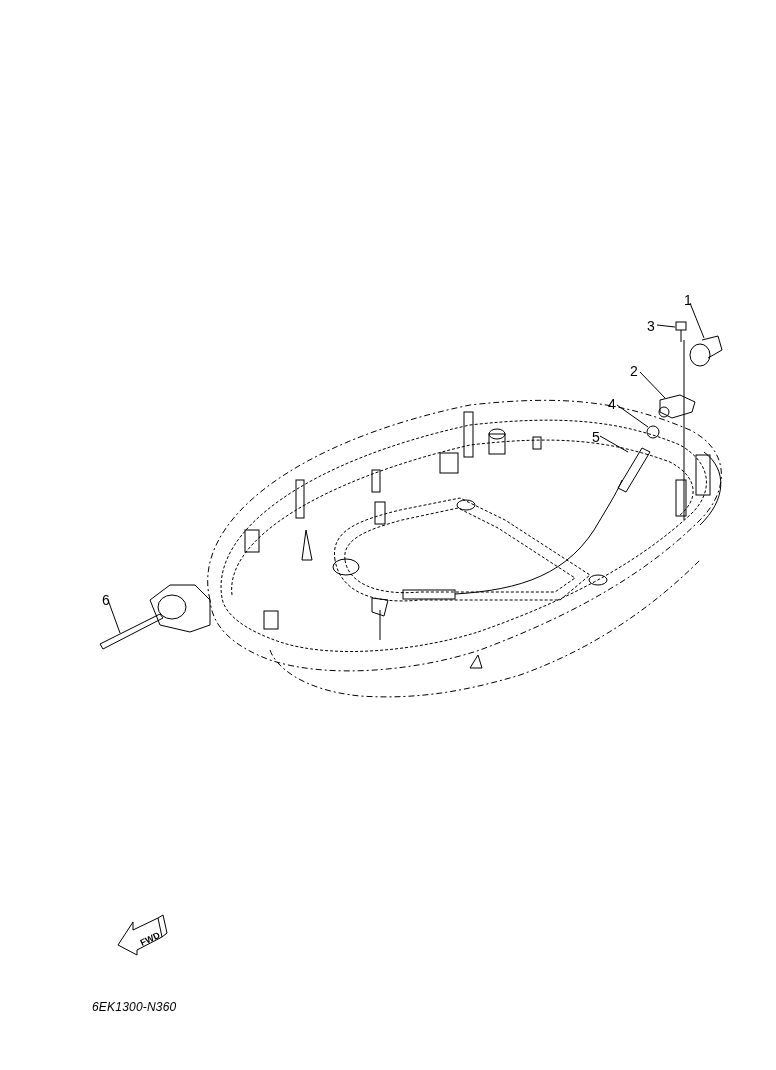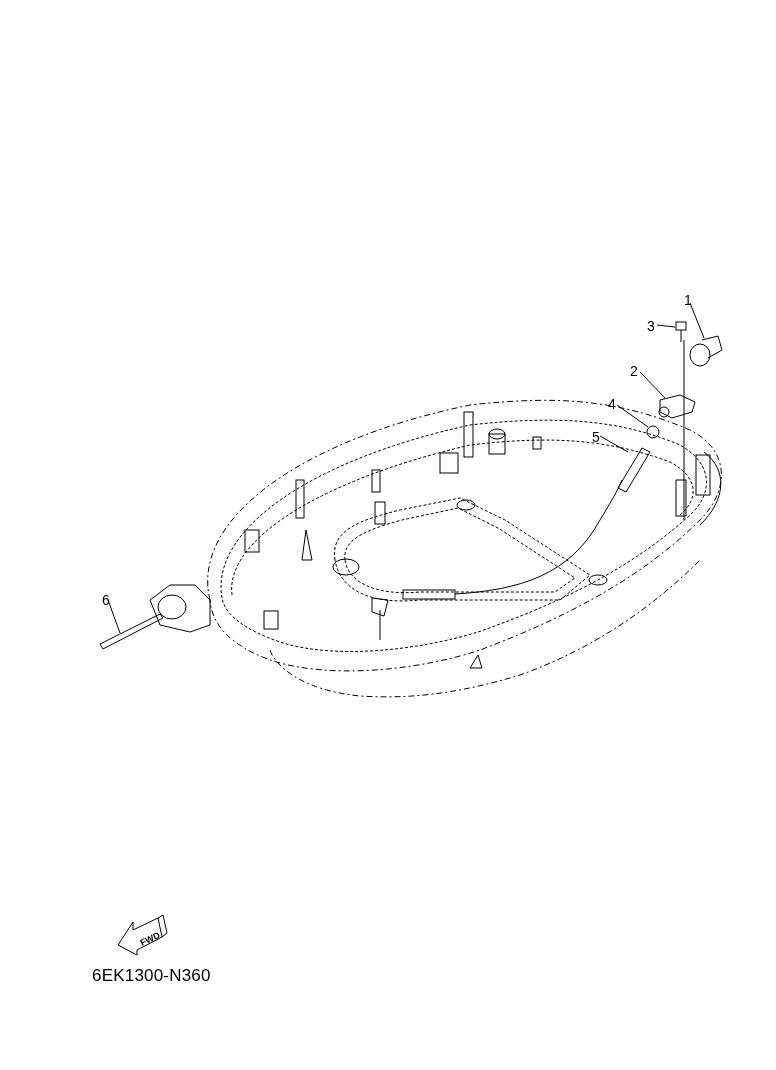--- a/index.html
+++ b/index.html
@@ -1,20 +1,20 @@
 <!DOCTYPE html>
 <html><head>
 <meta charset="utf-8">
 <style>
   html, body { margin: 0; padding: 0; background: #ffffff; }
   body { width: 776px; height: 1070px; position: relative; overflow: hidden;
          font-family: "Liberation Sans", sans-serif; color: #000; }
   .canvas { position: absolute; left: 0; top: 0; width: 776px; height: 1070px; }
   .callout { position: absolute; font-size: 14px; line-height: 14px; color: #000; }
-  .code { position: absolute; left: 92px; top: 966px; font-size: 17px; letter-spacing: 0.2px; }
+  .code { position: absolute; left: 92px; top: 1000px; font-size: 12px; letter-spacing: 0.2px; font-style: italic; }
   svg { position: absolute; left: 0; top: 0; }
   .ln { stroke: #000; stroke-width: 1; fill: none; }
   .dash { stroke: #000; stroke-width: 1; fill: none; stroke-dasharray: 6 3 2 3; }
   .dot { stroke: #000; stroke-width: 1; fill: none; stroke-dasharray: 3 2; }
 </style>
 </head>
 <body>
 
 <div class="canvas">
 

